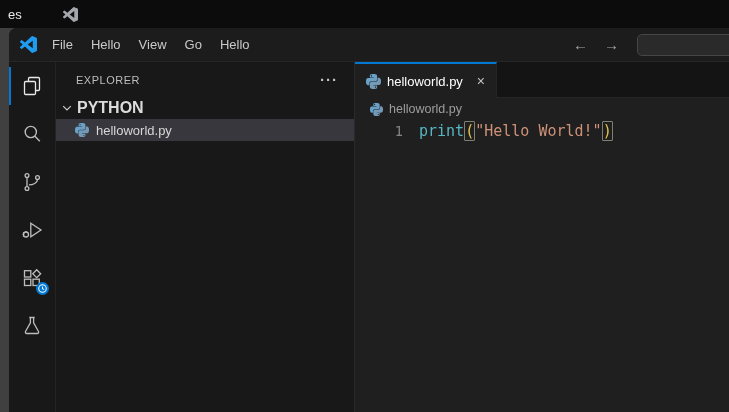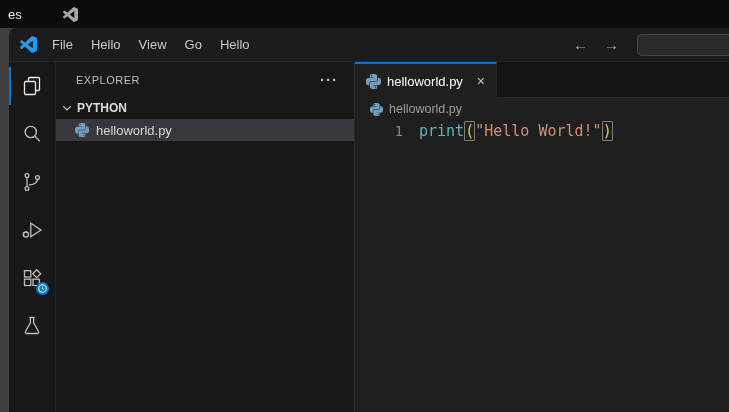--- a/index.html
+++ b/index.html
@@ -49,21 +49,21 @@
   .sidebar { width:300px; flex:0 0 auto; background:#181818;
     border-left:1px solid #242424; border-right:1px solid #2a2a2a;
     display:flex; flex-direction:column; }
   .sb-header { height:35px; display:flex; align-items:center;
     padding:0 16px 0 20px; }
   .sb-title { font-size:11px; letter-spacing:.5px; color:#bdbdbd; }
   .sb-actions { margin-left:auto; color:#c4c4c4; font-size:15px; font-weight:700;
     letter-spacing:1px; line-height:10px; }
   .section-row { height:22px; display:flex; align-items:center; padding-left:3px;
     color:#cccccc; }
-  .section-label { font-size:12px; font-weight:700; margin-left:2px; color:#dcdcdc; }
+  .section-label { font-size:16px; font-weight:700; margin-left:2px; color:#dcdcdc; }
   .file-row { height:22px; display:flex; align-items:center; background:#37373d;
     padding-left:19px; gap:7px; }
   .file-label { font-size:13px; color:#d7d7d7; }
 
   
   .editor { flex:1; min-width:0; background:#1f1f1f; display:flex; flex-direction:column; }
   .tabbar { height:36px; flex:0 0 auto; background:#141414; display:flex; position:relative; }
   .tabbar::after { content:""; position:absolute; left:0; right:0; bottom:0; height:1px;
     background:#262626; }
   .tab { position:relative; z-index:1; width:142px; height:36px; background:#1f1f1f;

